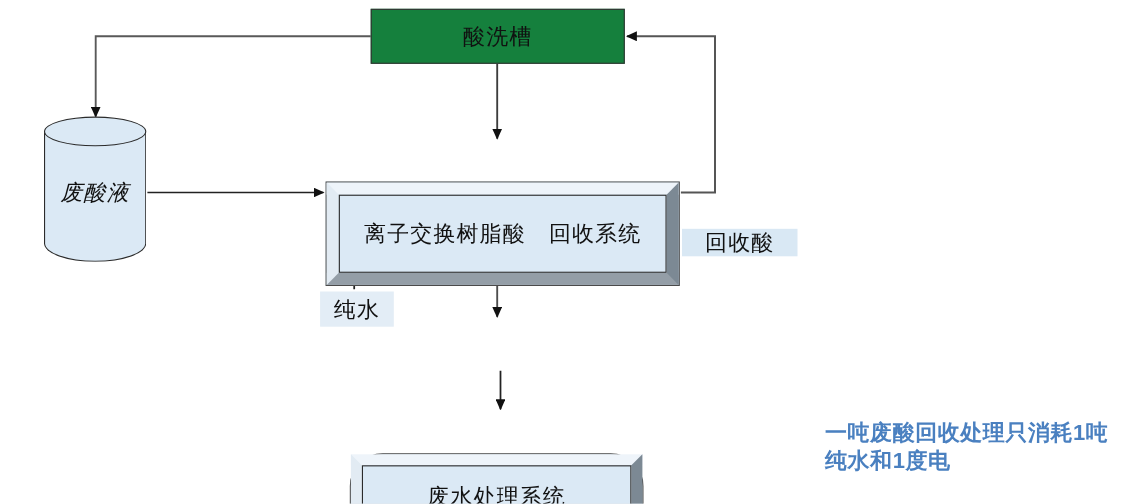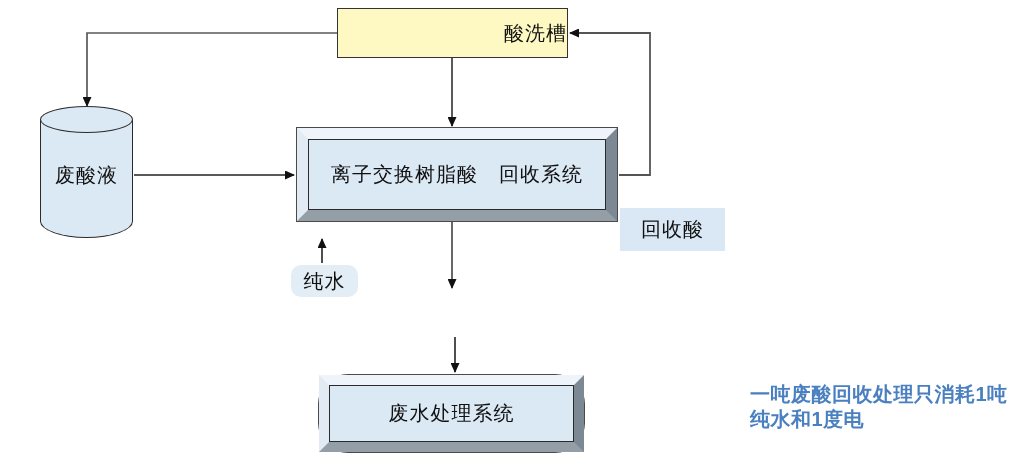--- a/index.html
+++ b/index.html
@@ -3,33 +3,33 @@
 <meta charset="utf-8">
 <style>
   html,body{margin:0;padding:0;background:#ffffff;}
   .canvas{
     position:relative;width:1036px;height:458px;background:#ffffff;
     font-family:"Liberation Sans",sans-serif;color:#111;overflow:hidden;
   }
   .connectors{position:absolute;left:0;top:0;width:1036px;height:458px;}
 
   .node{
-    position:absolute;display:flex;align-items:center;justify-content:flex-end;
-    background:#fef9c3;border:1.5px solid #333;box-sizing:border-box;
+    position:absolute;display:flex;align-items:center;justify-content:center;
+    background:#15803d;border:1.5px solid #333;box-sizing:border-box;
     font-size:20px;letter-spacing:1px;
   }
   .label{
     position:absolute;display:flex;align-items:center;justify-content:center;
     background:#d9e8f4;box-sizing:border-box;font-size:20px;letter-spacing:1px;
   }
 
   
   .box3d{
     position:absolute;box-sizing:border-box;
-    border:1px solid #4a4a4a;background:#c9d5de;
+    border:1px solid #4a4a4a;background:#c9d5de;margin-top:38px;
   }
   .bevel{
     position:absolute;left:0;top:0;right:0;bottom:0;box-sizing:border-box;
     border-top:11px solid #eef4fa;
     border-left:11px solid #e2ebf3;
     border-right:11px solid #7c8994;
     border-bottom:11px solid #949ea7;
   }
   .box3d .inner{
     position:absolute;left:11px;top:11px;right:11px;bottom:11px;
@@ -44,21 +44,21 @@
     position:absolute;left:0;top:13px;width:100%;height:119px;box-sizing:border-box;
     background:#dbe9f5;border:1.5px solid #2b2b2b;border-top:none;
     border-radius:0 0 47px 47px / 0 0 17px 17px;
   }
   .cyl-top{
     position:absolute;left:0;top:0;width:100%;height:27px;box-sizing:border-box;
     background:#dbe9f5;border:1.5px solid #2b2b2b;border-radius:50%;
   }
   .cyl-label{
     position:absolute;left:0;top:56px;width:100%;text-align:center;
-    font-size:20px;letter-spacing:1px;
+    font-size:20px;letter-spacing:1px;font-style:italic;
   }
 
   .annotation{
     position:absolute;left:750px;top:382px;width:286px;
     font-size:20px;font-weight:bold;color:#4a80c0;line-height:1.24;
     white-space:pre-line;letter-spacing:0.5px;
   }
 </style>
 </head>
 <body>
@@ -88,25 +88,25 @@
     <div class="cyl-body"></div>
     <div class="cyl-top"></div>
     <div class="cyl-label">废酸液</div>
   </div>
 
   <div class="box3d" style="left:296px;top:127px;width:322px;height:95px;">
     <div class="bevel"></div>
     <div class="inner">离子交换树脂酸　回收系统</div>
   </div>
 
-  <div class="label" style="left:620px;top:208px;width:105px;height:43px;">
+  <div class="label" style="left:620px;top:208px;width:105px;height:25px;">
     <span>回收酸</span>
   </div>
 
-  <div class="label" style="left:291px;top:265px;width:67px;height:32px;background:#e3edf6;border-radius:10px;">
+  <div class="label" style="left:291px;top:265px;width:67px;height:32px;background:#e3edf6;">
     <span>纯水</span>
   </div>
 
 
   <div class="box3d" style="left:318px;top:374px;width:267px;height:79px;border-radius:30px;">
     <div class="bevel" style="border-width:10px;"></div>
     <div class="inner" style="left:10px;top:10px;right:10px;bottom:10px;">废水处理系统</div>
   </div>
 
   <div class="annotation">一吨废酸回收处理只消耗1吨

